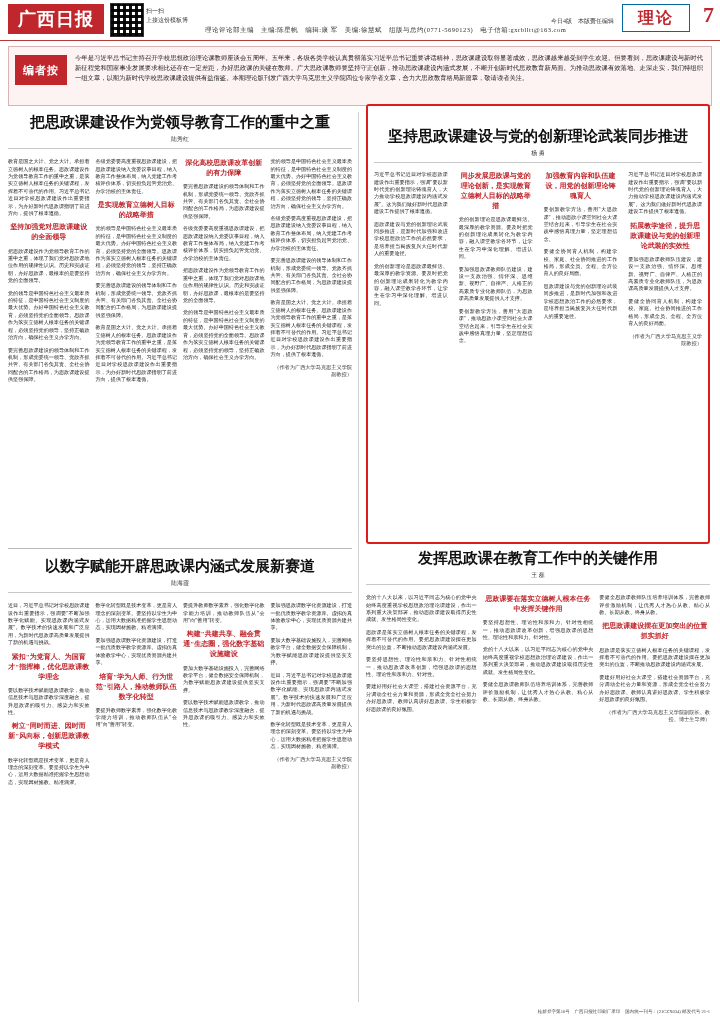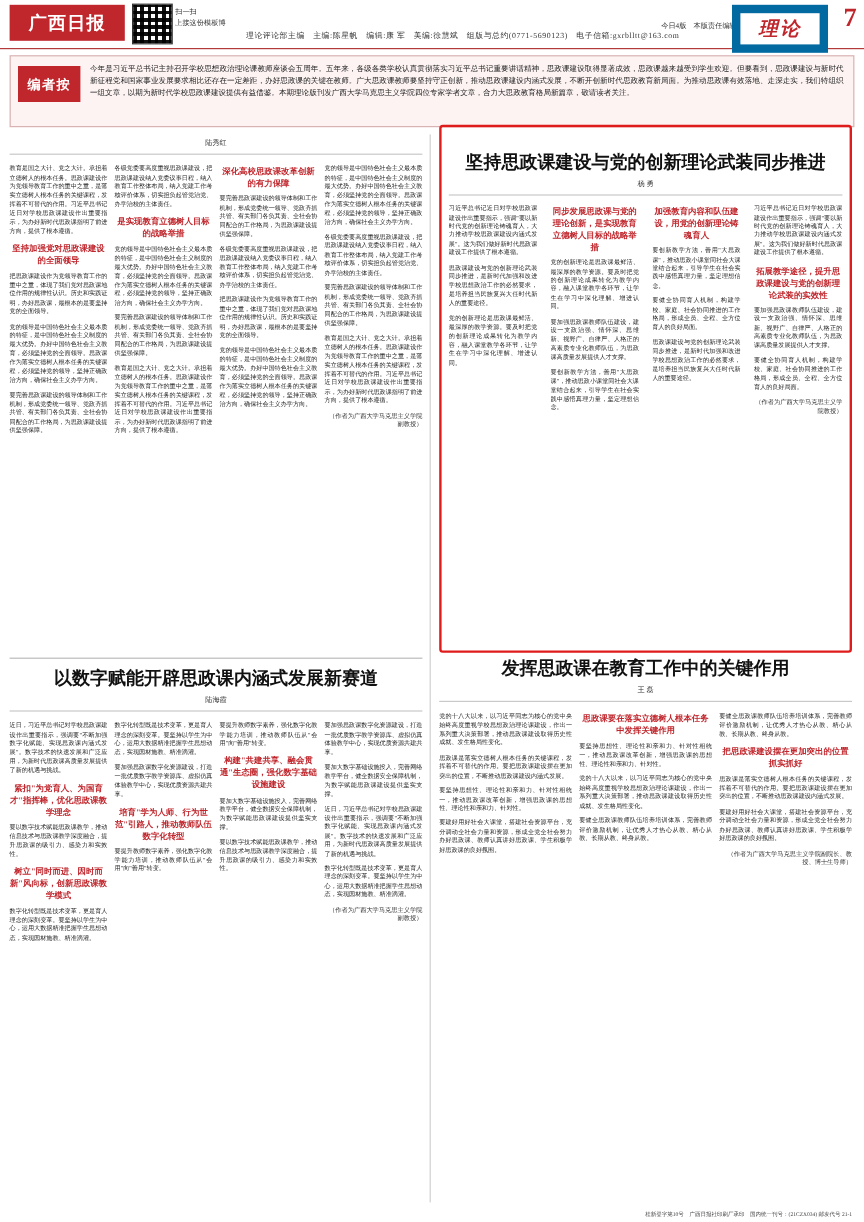--- a/index.html
+++ b/index.html
@@ -8,37 +8,37 @@
     font-family:"Liberation Serif","DejaVu Serif",serif;
     color:#1a1a1a;position:relative;overflow:hidden;
   }
   .page{position:relative;width:720px;height:1018px;}
 
   
   .masthead{position:relative;height:40px;border-bottom:1px solid #b43a3a;}
   .logo{
     position:absolute;left:8px;top:4px;width:96px;height:30px;
     background:#c0272d;color:#fff;font-family:"Liberation Serif",serif;
-    font-weight:bold;font-size:15px;letter-spacing:1px;
+    font-weight:bold;font-size:18px;letter-spacing:1px;
     display:flex;align-items:center;justify-content:center;
   }
   .qr{position:absolute;left:110px;top:3px;width:32px;height:32px;
       background:
         repeating-linear-gradient(0deg,#111 0 3px,#fff 3px 6px),
         repeating-linear-gradient(90deg,#111 0 3px,#fff 3px 6px);
       background-blend-mode:multiply;border:1px solid #333;}
   .qr-label{position:absolute;left:146px;top:7px;font-size:6px;line-height:9px;color:#333;}
   .mast-center{position:absolute;left:205px;top:26px;font-size:6.5px;color:#333;
     letter-spacing:.5px;}
   .mast-date{position:absolute;right:106px;top:5px;font-size:7px;color:#222;margin-top:44px;}
   .mast-sub{position:absolute;right:106px;top:17px;font-size:6px;color:#333;text-align:right;}
   .theory-box{
-    position:absolute;right:30px;top:4px;width:66px;height:26px;border:7px solid #0369a1;
+    position:absolute;right:30px;top:4px;width:66px;height:26px;border:1px solid #0369a1;
     display:flex;align-items:center;justify-content:center;
-    color:#c0272d;font-size:16px;font-weight:bold;letter-spacing:2px;font-style:italic;
+    color:#c0272d;font-size:16px;font-weight:bold;letter-spacing:2px;
   }
   .page-num{position:absolute;right:6px;top:2px;font-size:22px;font-weight:bold;color:#c0272d;}
 
   
   .editor-note{
     position:relative;margin:5px 8px 0 8px;border:1px solid #d9b3b3;background:#fdf3f3;
     padding:6px 8px 6px 66px;min-height:46px;
   }
   .editor-tag{
     position:absolute;left:6px;top:8px;width:52px;height:30px;background:#c0272d;color:#fff;
@@ -104,20 +104,21 @@
 
   <div class="editor-note">
     <div class="editor-tag">编者按</div>
     <div class="editor-text">今年是习近平总书记主持召开学校思想政治理论课教师座谈会五周年。五年来，各级各类学校认真贯彻落实习近平总书记重要讲话精神，思政课建设取得显著成效，思政课越来越受到学生欢迎。但要看到，思政课建设与新时代新征程党和国家事业发展要求相比还存在一定差距，办好思政课的关键在教师。广大思政课教师要坚持守正创新，推动思政课建设内涵式发展，不断开创新时代思政教育新局面。为推动思政课有效落地、走深走实，我们特组织一组文章，以期为新时代学校思政课建设提供有益借鉴。本期理论版刊发广西大学马克思主义学院四位专家学者文章，合力大思政教育格局新篇章，敬请读者关注。</div>
   </div>
 
   <div class="vline"></div>
   <div class="hline" style="top:548px;"></div>
 
   <div class="art1">
+    <div class="article-title">把思政课建设作为党领导教育工作的重中之重</div>
     <div class="byline">陆秀红</div>
     <div class="rule"></div>
     <div class="cols">
       <div>
         <p class="col-text">教育是国之大计、党之大计。承担着立德树人的根本任务。思政课建设作为党领导教育工作的重中之重，是落实立德树人根本任务的关键课程，发挥着不可替代的作用。习近平总书记近日对学校思政课建设作出重要指示，为办好新时代思政课指明了前进方向，提供了根本遵循。</p>
         <div class="sub-head red">坚持加强党对思政课建设的全面领导</div>
         <p class="col-text">把思政课建设作为党领导教育工作的重中之重，体现了我们党对思政课地位作用的规律性认识。历史和实践证明，办好思政课，最根本的是要坚持党的全面领导。</p>
         <p class="col-text">党的领导是中国特色社会主义最本质的特征，是中国特色社会主义制度的最大优势。办好中国特色社会主义教育，必须坚持党的全面领导。思政课作为落实立德树人根本任务的关键课程，必须坚持党的领导，坚持正确政治方向，确保社会主义办学方向。</p>
         <p class="col-text">要完善思政课建设的领导体制和工作机制，形成党委统一领导、党政齐抓共管、有关部门各负其责、全社会协同配合的工作格局，为思政课建设提供坚强保障。</p>
       </div>

